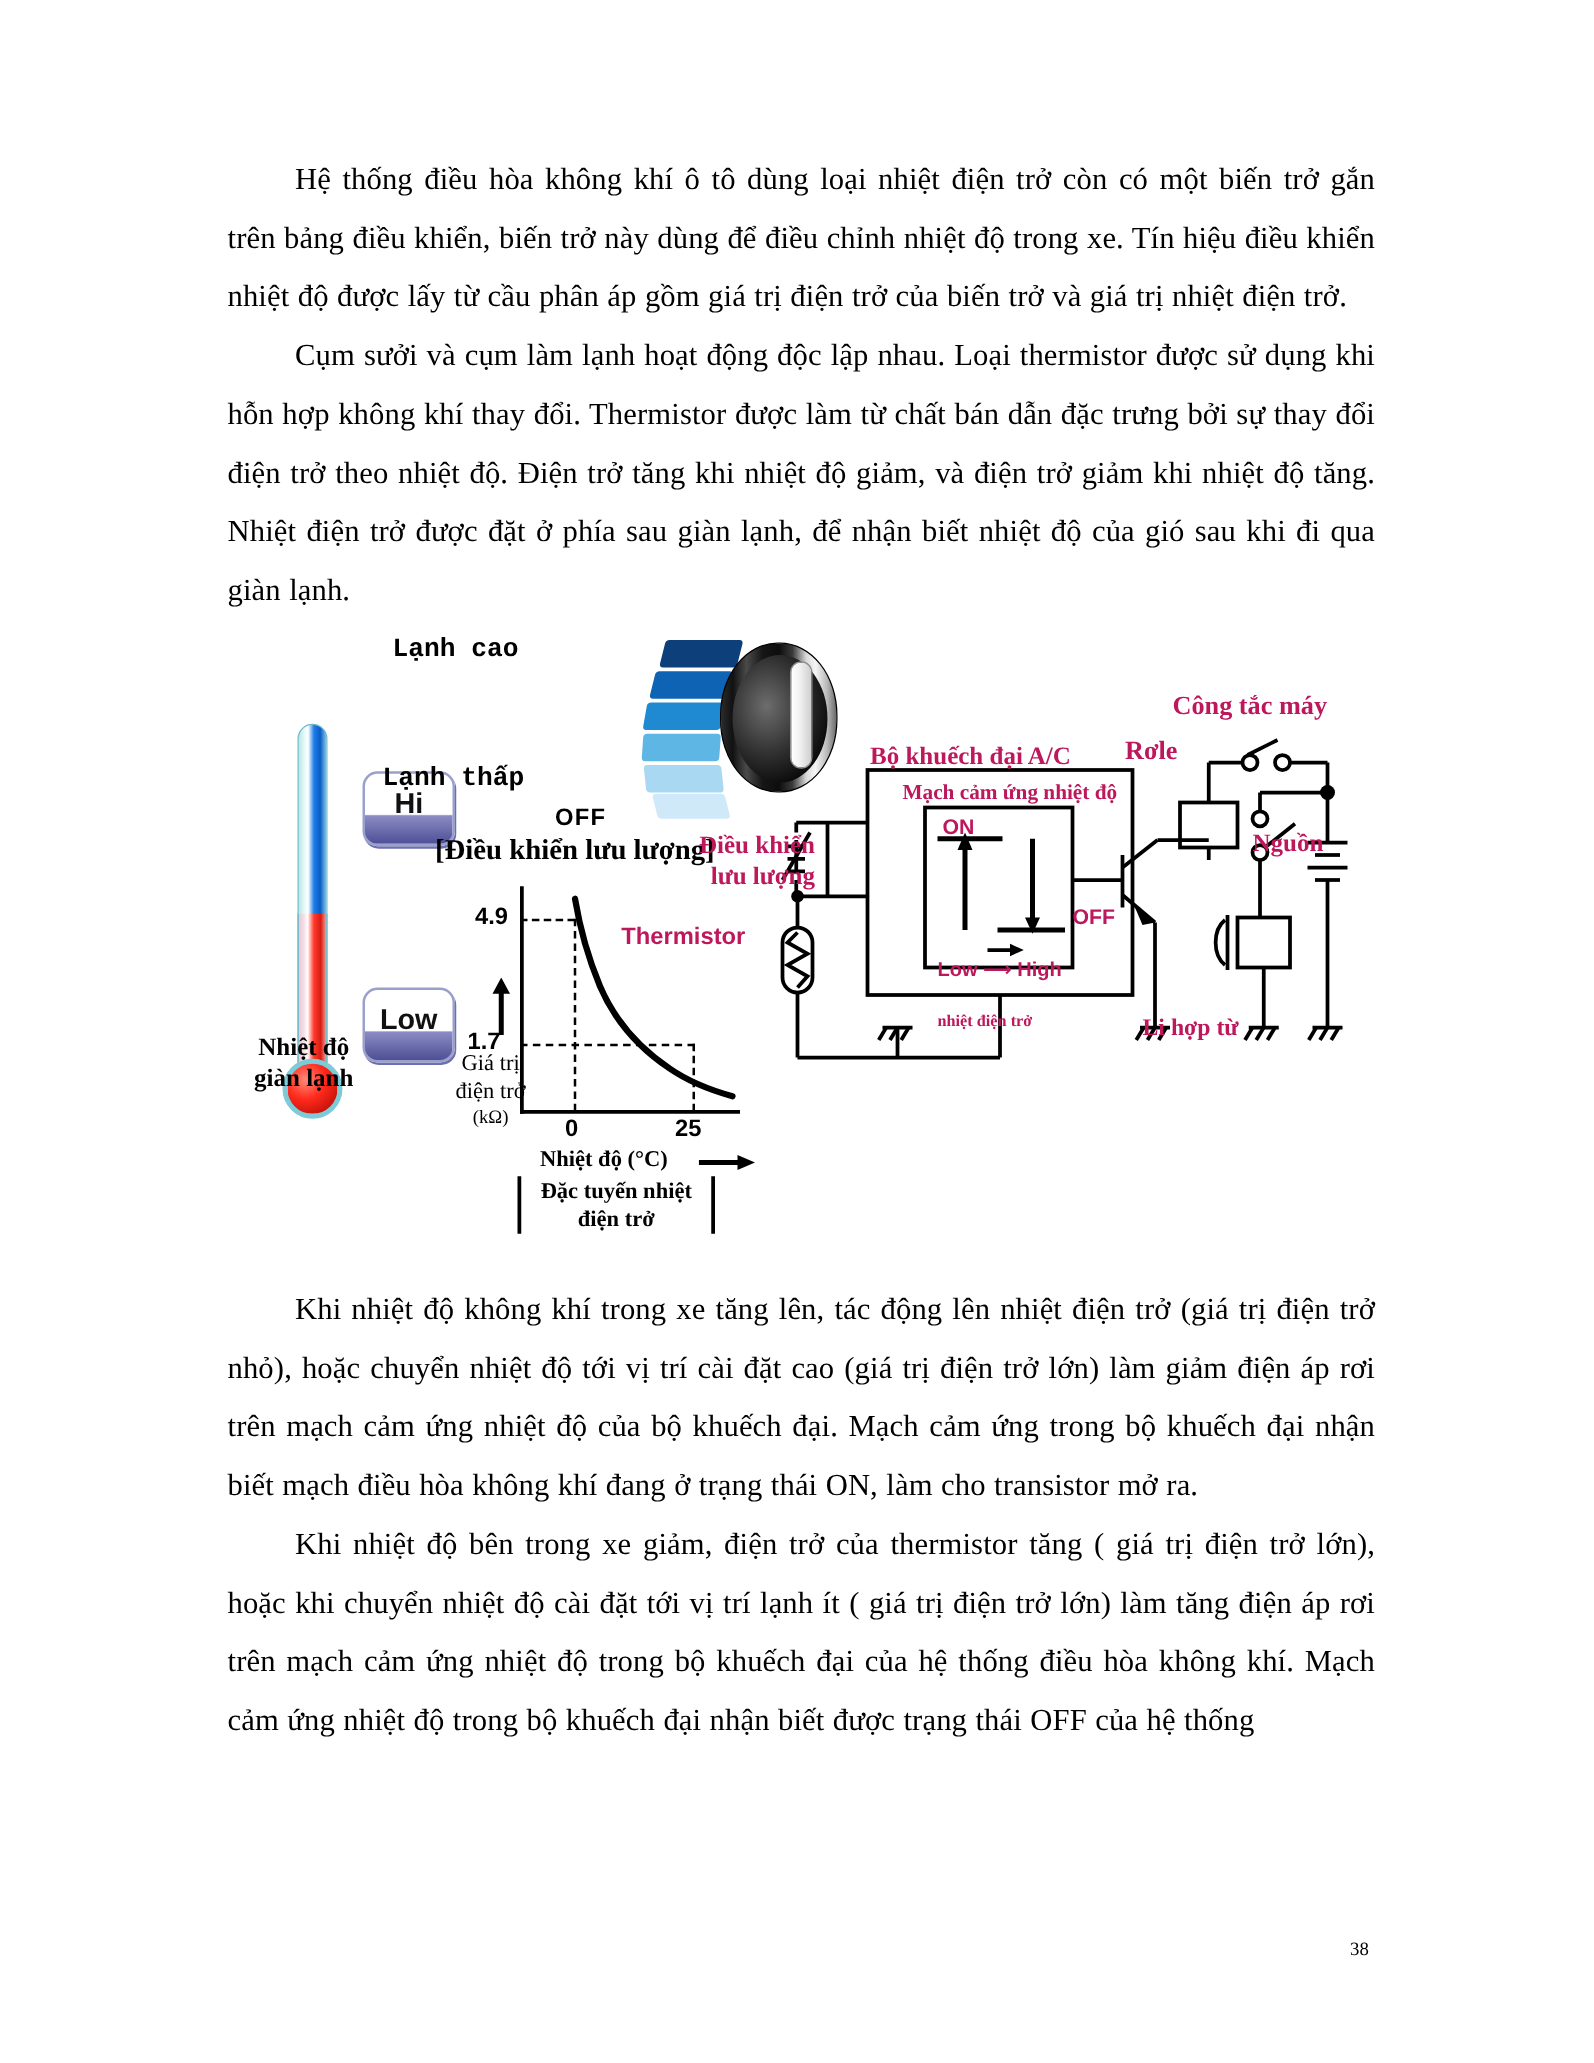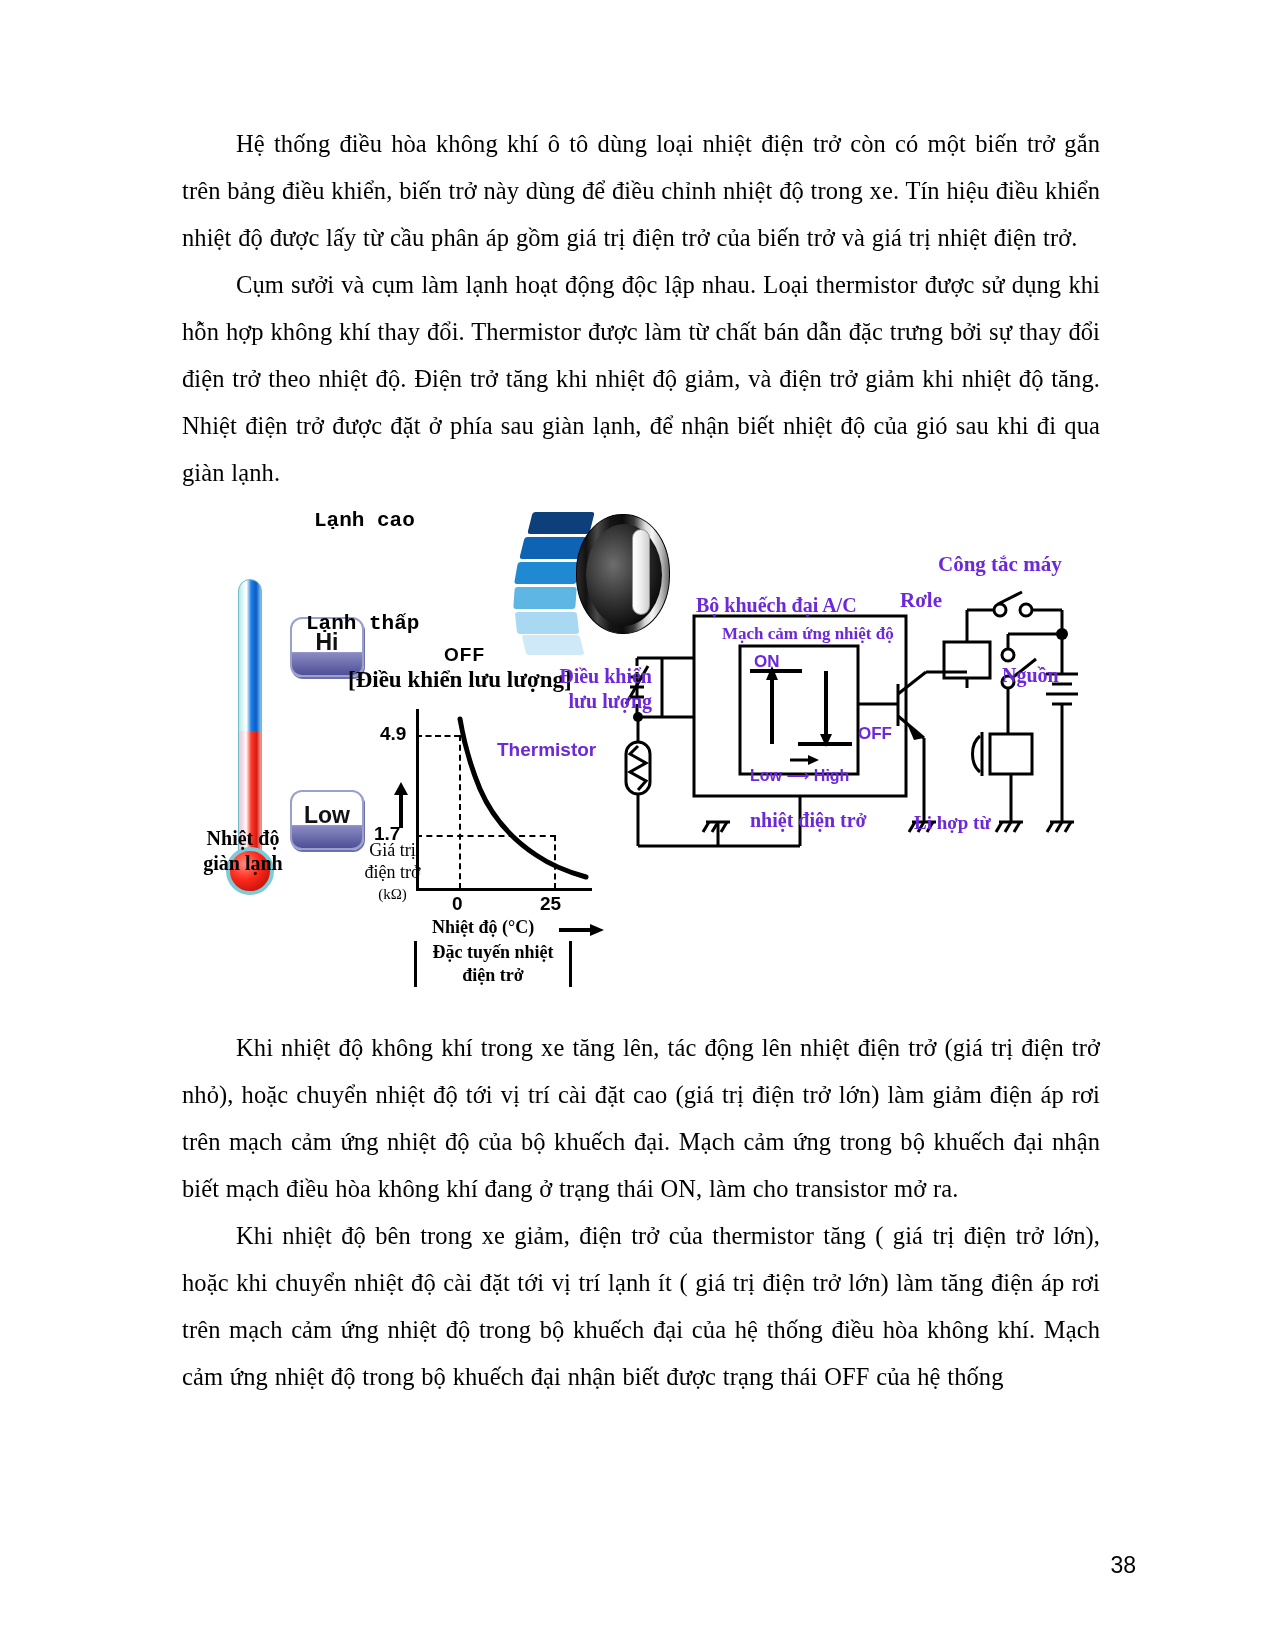--- a/index.html
+++ b/index.html
@@ -160,39 +160,38 @@
     font-family:"Liberation Serif","DejaVu Serif",serif;
   }
   .bracket-title {
     position:absolute; left:156px; top:163px;
     font-size:23px; font-weight:bold; white-space:nowrap;
     font-family:"Liberation Serif","DejaVu Serif",serif;
   }
 
   
   .circuit { position:absolute; left:430px; top:50px; width:470px; height:340px; }
-  .ctxt { position:absolute; font-family:"Liberation Serif","DejaVu Serif",serif; font-weight:bold; color:#6d28d9; }
+  .ctxt { position:absolute; font-family:"Liberation Serif","DejaVu Serif",serif; font-weight:bold; color:#be185d; }
   .t-amp      { left:74px;  top:40px;  font-size:20px; white-space:nowrap; }
   .t-role     { left:278px; top:34px;  font-size:21px; }
   .t-congtac  { left:316px; top:-2px;  font-size:21px; white-space:nowrap; }
   .t-nguon    { left:380px; top:110px; font-size:20px; }
   .t-mach     { left:100px; top:70px;  font-size:17px; white-space:nowrap; }
-  .t-nhietdtr { left:128px; top:255px; font-size:20px; white-space:nowrap; }
+  .t-nhietdtr { left:128px; top:255px; font-size:13px; white-space:nowrap; }
   .t-on       { left:132px; top:98px;  font-size:17px; font-family:"Liberation Sans","DejaVu Sans",sans-serif; }
   .t-off      { left:236px; top:170px; font-size:17px; font-family:"Liberation Sans","DejaVu Sans",sans-serif; }
   .t-lowhigh  { left:128px; top:212px; font-size:16px; font-family:"Liberation Sans","DejaVu Sans",sans-serif; white-space:nowrap; }
   .t-dieukhien2 { left:-120px; top:110px; font-size:20px; line-height:25px; text-align:right; width:150px; }
   .t-thermistor { left:-125px; top:185px; font-size:19px; font-family:"Liberation Sans","DejaVu Sans",sans-serif; font-weight:bold; }
   .t-lihop    { left:292px; top:258px; font-size:19px; white-space:nowrap; }
 
   .pagenum {
     position:absolute; left:0; top:1552px; width:1095px;
-    text-align:right; font-size:23px;
-    font-family:Liberation Sans, sans-serif;
-    padding-left:41px;
+    text-align:right; font-size:15px;
+    font-family:Liberation Serif, serif;
   }
 </style>
 </head>
 <body>
 
 <div class="page">
   <div class="content">
 
     <p class="body-par">Hệ thống điều hòa không khí ô tô dùng loại nhiệt điện trở còn có một biến trở gắn trên bảng điều khiển, biến trở này dùng để điều chỉnh nhiệt độ trong xe. Tín hiệu điều khiển nhiệt độ được lấy từ cầu phân áp gồm giá trị điện trở của biến trở và giá trị nhiệt điện trở.</p>
     <p class="body-par">Cụm sưởi và cụm làm lạnh hoạt động độc lập nhau. Loại thermistor được sử dụng khi hỗn hợp không khí thay đổi. Thermistor được làm từ chất bán dẫn đặc trưng bởi sự thay đổi điện trở theo nhiệt độ. Điện trở tăng khi nhiệt độ giảm, và điện trở giảm khi nhiệt độ tăng. Nhiệt điện trở được đặt ở phía sau giàn lạnh, để nhận biết nhiệt độ của gió sau khi đi qua giàn lạnh.</p>

